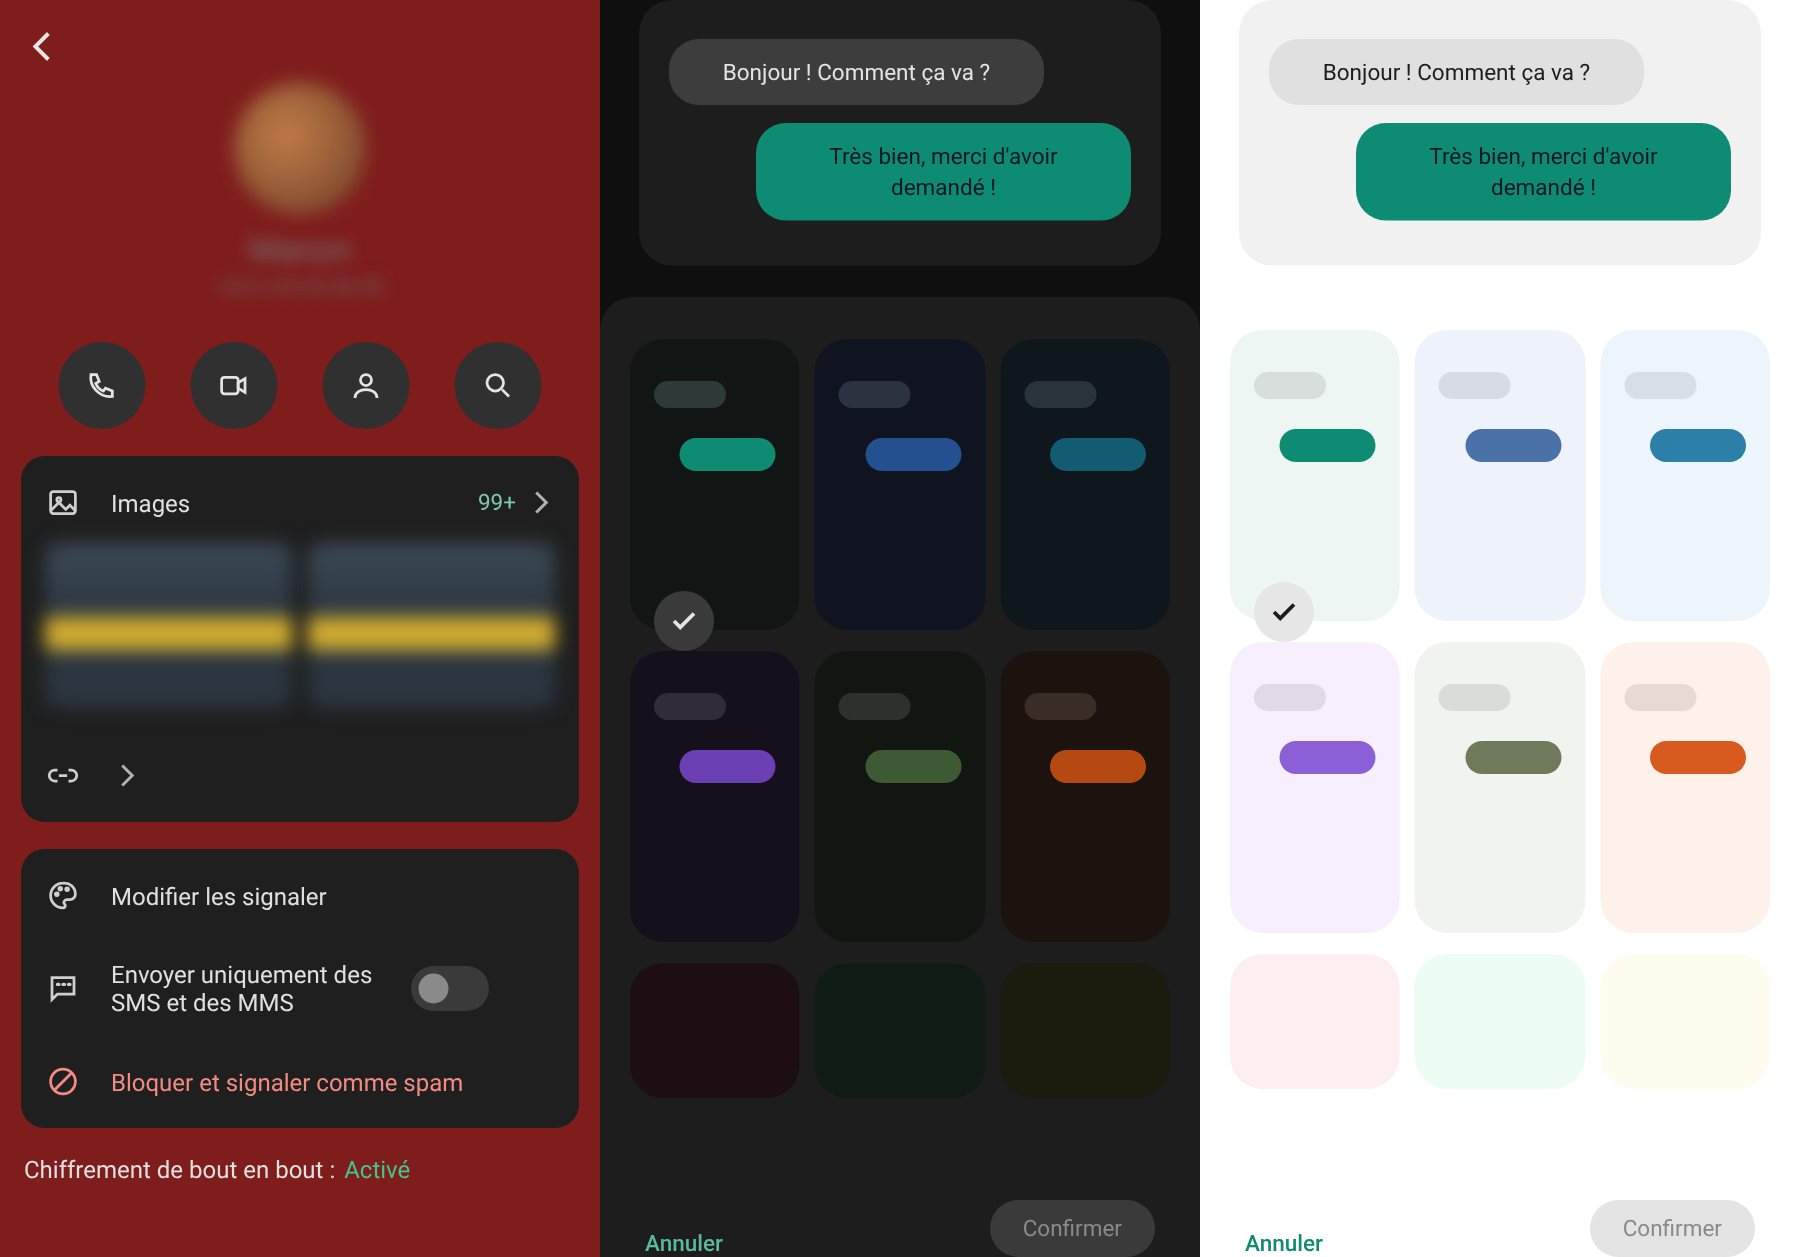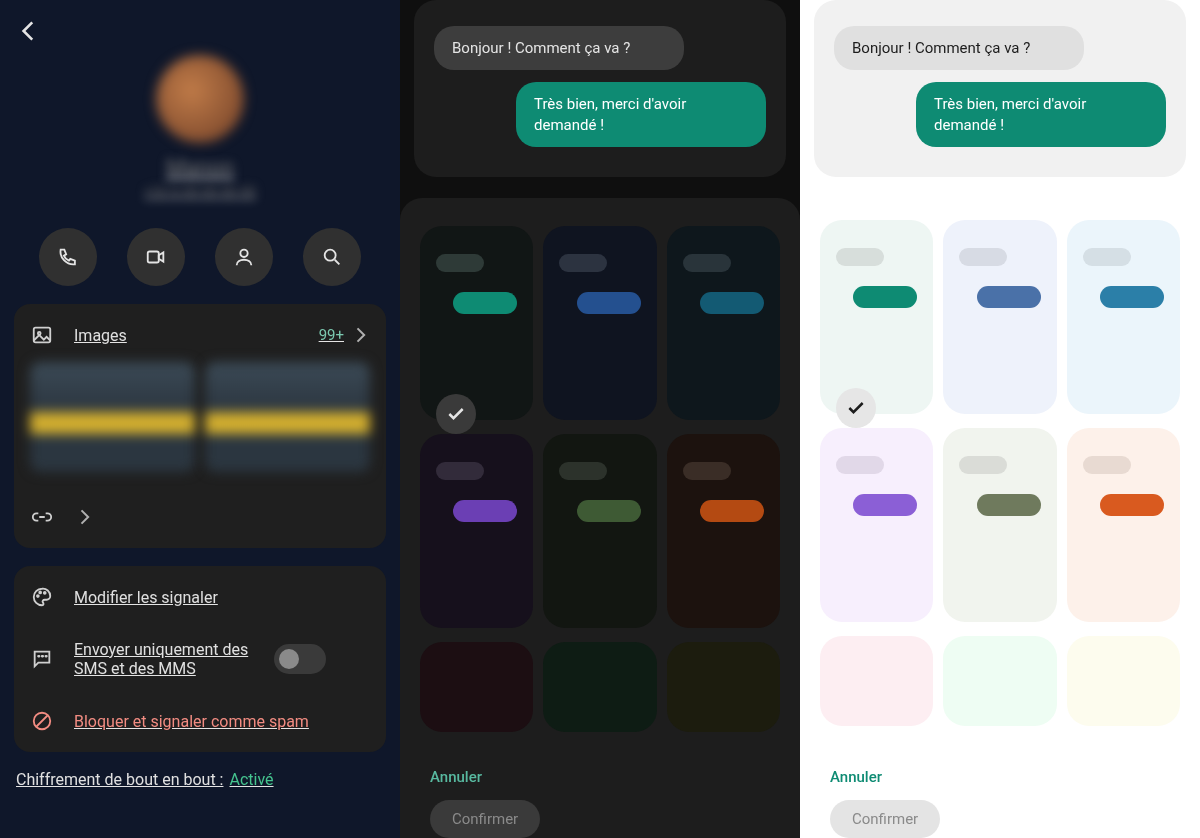--- a/index.html
+++ b/index.html
@@ -1,18 +1,18 @@
 <!DOCTYPE html>
 <html><head>
 <meta charset="utf-8">
 <style>
   * { margin: 0; padding: 0; box-sizing: border-box; font-family: Roboto, "Segoe UI", Arial, sans-serif; }
   body { background: #eaeaea; width: 1200px; height: 838px; display: flex; overflow: hidden; }
   .panel { height: 838px; position: relative; }
-  .p1 { width: 400px; background: #0f172a; color: #e4e4e4; text-decoration: underline; }
+  .p1 { width: 400px; background: #7f1d1d; color: #e4e4e4; }
   .p2 { width: 400px; background: #0f0f0f; }
   .p3 { width: 400px; background: #fff; }
 
   
   .back { position: absolute; top: 18px; left: 16px; color: #e4e4e4; cursor: pointer; }
   .profile { text-align: center; padding-top: 55px; }
   .avatar-circle { width: 88px; height: 88px; border-radius: 50%; margin: 0 auto;
     background: radial-gradient(circle at 40% 40%, #c07b48, #6d3d26);
     filter: blur(6px); }
   .contact-name { margin-top: 12px; font-size: 22px; color: #777; filter: blur(5px); }
@@ -33,43 +33,43 @@
   .thumb { flex:1; height:110px; border-radius:10px;
     background:
       linear-gradient(180deg, #3b4a56 0%, #2c3640 45%, #cfab2e 45%, #d3af2f 65%, #2b3640 65%, #2b3640 100%);
     filter: blur(6px); }
   .toggle { width: 52px; height: 30px; border-radius: 15px; background: #3a3a3a; position: relative; }
   .toggle .knob { width: 20px; height: 20px; border-radius: 50%; background: #8a8a8a; position: absolute; top: 5px; left: 5px; }
   .enc-row { padding: 18px 16px 0; font-size:16px; color:#e0e0e0; display:flex; gap:6px;}
   .enc-row .av { color:#45c48f; }
 
   
-  .preview { border-radius: 22px; margin: 0 14px; padding: 26px 20px 30px; }
+  .preview { border-radius: 22px; margin: 0 26px; padding: 26px 20px 30px; text-align: center; }
   .p2 .preview { background: #1d1d1d; }
   .p3 .preview { background: #f1f1f1; }
   .msg { border-radius: 20px; padding: 12px 18px; font-size: 15px; max-width: 250px; line-height:1.35; }
   .msg-in  { margin-left: 0; }
-  .msg-out { margin-left: auto; margin-top: 12px; color: #ffffff; background: #0e8b73; }
+  .msg-out { margin-left: auto; margin-top: 12px; color: #0f172a; background: #0e8b73; }
   .p2 .msg-in { background: #3d3d3d; color: #e4e4e4; }
   .p3 .msg-in { background: #e0e0e0; color: #1d1d1d; }
 
   .grid-wrap { position:absolute; left:0; right:0; top:192px; bottom:70px; overflow:hidden; padding: 0 8px; }
   .p2 .grid-wrap { background:#1d1d1d; border-top-left-radius:22px; border-top-right-radius:22px; margin:6px 0 0; padding-top:28px;}
   .p3 .grid-wrap { background:#fff; padding-top:28px;}
   .grid { display:grid; grid-template-columns: repeat(3, 1fr); gap: 14px 10px; padding: 0 12px; }
   .sw { height: 194px; border-radius: 22px; position: relative; cursor:pointer; padding: 28px 16px 0; }
   .sw .b1 { width: 48px; height: 18px; border-radius: 9px; margin-bottom: 20px; }
   .sw .b2 { width: 64px; height: 22px; border-radius: 11px; margin-left: auto; }
   .check { position:absolute; left:16px; bottom:-14px; width:40px; height:40px; border-radius:50%;
     display:flex; align-items:center; justify-content:center; }
   .p2 .check { background:#3a3a3a; color:#e4e4e4; }
   .p3 .check { background:#e6e6e6; color:#1d1d1d; }
 
   .footer { position:absolute; left:0; right:0; bottom:0; height:70px;
-    display:flex; align-items:flex-start; justify-content:space-between; padding: 0 30px; flex-direction: column; }
+    display:flex; align-items:flex-end; justify-content:space-between; padding: 0 30px; }
   .p2 .footer { background:#1d1d1d; }
   .p3 .footer { background:#fff; }
   .ft-cancel  { font-size:15px; font-weight:500; cursor:pointer; }
   .p2 .ft-cancel { color:#58b9a0; }
   .p3 .ft-cancel { color:#0e8b73; }
   .ft-confirm { font-size:15px; padding: 10px 22px; border-radius: 22px; cursor:pointer; }
   .p2 .ft-confirm { background:#3a3a3a; color:#8a8a8a; }
   .p3 .ft-confirm { background:#e4e4e4; color:#8a8a8a; }
 
   svg { display:block; }

